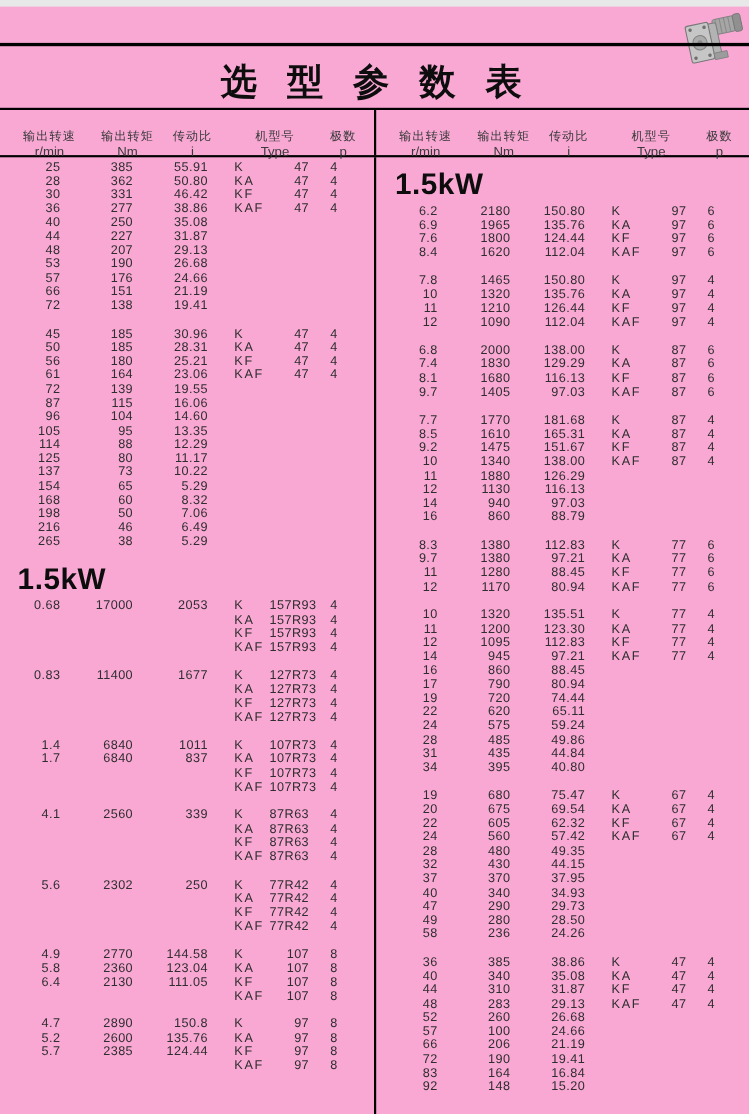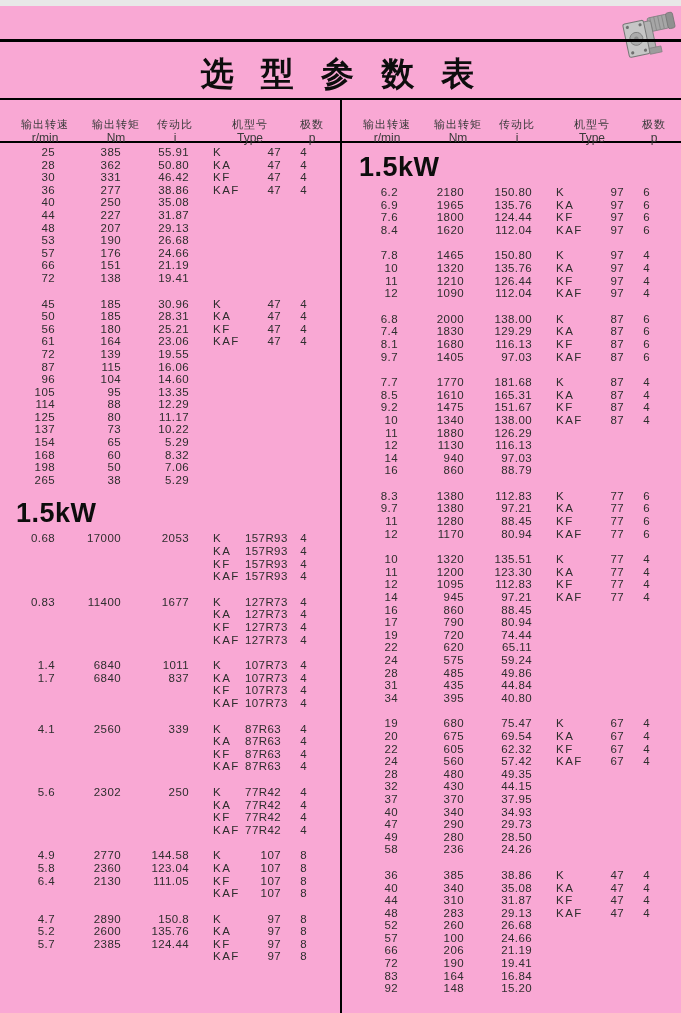--- a/index.html
+++ b/index.html
@@ -155,20 +155,21 @@
           <div class="row"><span class="cell c-speed">72</span><span class="cell c-torque">139</span><span class="cell c-ratio">19.55</span><span class="cell c-prefix"></span><span class="cell c-model"></span><span class="cell c-poles"></span></div>
           <div class="row"><span class="cell c-speed">87</span><span class="cell c-torque">115</span><span class="cell c-ratio">16.06</span><span class="cell c-prefix"></span><span class="cell c-model"></span><span class="cell c-poles"></span></div>
           <div class="row"><span class="cell c-speed">96</span><span class="cell c-torque">104</span><span class="cell c-ratio">14.60</span><span class="cell c-prefix"></span><span class="cell c-model"></span><span class="cell c-poles"></span></div>
           <div class="row"><span class="cell c-speed">105</span><span class="cell c-torque">95</span><span class="cell c-ratio">13.35</span><span class="cell c-prefix"></span><span class="cell c-model"></span><span class="cell c-poles"></span></div>
           <div class="row"><span class="cell c-speed">114</span><span class="cell c-torque">88</span><span class="cell c-ratio">12.29</span><span class="cell c-prefix"></span><span class="cell c-model"></span><span class="cell c-poles"></span></div>
           <div class="row"><span class="cell c-speed">125</span><span class="cell c-torque">80</span><span class="cell c-ratio">11.17</span><span class="cell c-prefix"></span><span class="cell c-model"></span><span class="cell c-poles"></span></div>
           <div class="row"><span class="cell c-speed">137</span><span class="cell c-torque">73</span><span class="cell c-ratio">10.22</span><span class="cell c-prefix"></span><span class="cell c-model"></span><span class="cell c-poles"></span></div>
           <div class="row"><span class="cell c-speed">154</span><span class="cell c-torque">65</span><span class="cell c-ratio">5.29</span><span class="cell c-prefix"></span><span class="cell c-model"></span><span class="cell c-poles"></span></div>
           <div class="row"><span class="cell c-speed">168</span><span class="cell c-torque">60</span><span class="cell c-ratio">8.32</span><span class="cell c-prefix"></span><span class="cell c-model"></span><span class="cell c-poles"></span></div>
           <div class="row"><span class="cell c-speed">198</span><span class="cell c-torque">50</span><span class="cell c-ratio">7.06</span><span class="cell c-prefix"></span><span class="cell c-model"></span><span class="cell c-poles"></span></div>
+          <div class="row"><span class="cell c-speed">216</span><span class="cell c-torque">46</span><span class="cell c-ratio">6.49</span><span class="cell c-prefix"></span><span class="cell c-model"></span><span class="cell c-poles"></span></div>
           <div class="row"><span class="cell c-speed">265</span><span class="cell c-torque">38</span><span class="cell c-ratio">5.29</span><span class="cell c-prefix"></span><span class="cell c-model"></span><span class="cell c-poles"></span></div>
         </div>
         <div class="section-heading">1.5kW</div>
         <div class="block">
           <div class="row"><span class="cell c-speed">0.68</span><span class="cell c-torque">17000</span><span class="cell c-ratio">2053</span><span class="cell c-prefix">K</span><span class="cell c-model">157R93</span><span class="cell c-poles">4</span></div>
           <div class="row"><span class="cell c-speed"></span><span class="cell c-torque"></span><span class="cell c-ratio"></span><span class="cell c-prefix">KA</span><span class="cell c-model">157R93</span><span class="cell c-poles">4</span></div>
           <div class="row"><span class="cell c-speed"></span><span class="cell c-torque"></span><span class="cell c-ratio"></span><span class="cell c-prefix">KF</span><span class="cell c-model">157R93</span><span class="cell c-poles">4</span></div>
           <div class="row"><span class="cell c-speed"></span><span class="cell c-torque"></span><span class="cell c-ratio"></span><span class="cell c-prefix">KAF</span><span class="cell c-model">157R93</span><span class="cell c-poles">4</span></div>
         </div>
         <div class="block">

